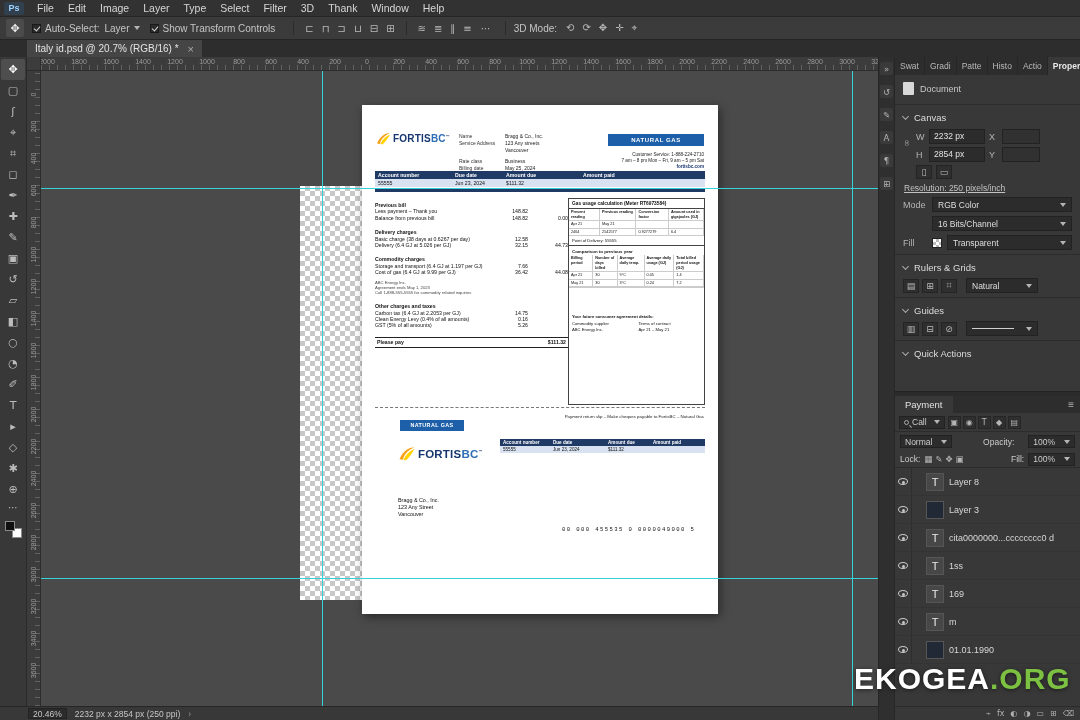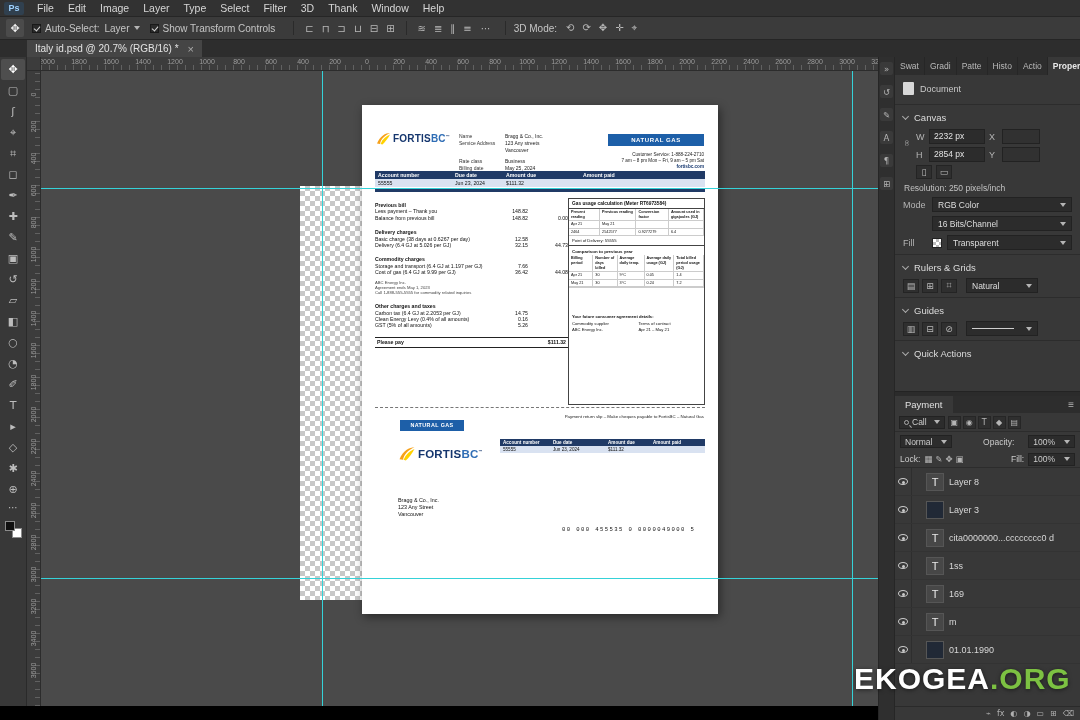--- a/index.html
+++ b/index.html
@@ -1,18 +1,18 @@
 <!DOCTYPE html>
 <html><head>
 <meta charset="utf-8">
 <style>
   * { margin:0; padding:0; box-sizing:border-box; }
   html,body { width:1080px; height:720px; overflow:hidden; background:#2b2b2b; }
   body { font-family:"Liberation Sans",sans-serif; }
-  #app { position:relative; width:1080px; height:720px; background:#000000; overflow:hidden; color:#ccc; }
+  #app { position:relative; width:1080px; height:720px; background:#1d4ed8; overflow:hidden; color:#ccc; }
   .icon { font-family:"DejaVu Sans",sans-serif; }
 
   
   #menubar { position:absolute; top:0; left:0; right:0; height:17px; background:#323232; border-bottom:1px solid #262626; display:flex; align-items:center; font-size:10.5px; color:#d6d6d6; z-index:20; }
   #ps-logo { width:20px; height:13px; margin:0 6px 0 4px; background:#30404f; color:#9fd2ff; font-size:9px; font-weight:bold; text-align:center; line-height:13px; border-radius:2px; }
   #menu-items { display:flex; }
   .mi { padding:0 7px; white-space:nowrap; }
 
   
   #optionsbar { position:absolute; top:17px; left:0; right:0; height:23px; background:#3b3b3b; border-bottom:1px solid #252525; display:flex; align-items:center; font-size:10px; color:#c5c5c5; z-index:19; padding-left:6px; }
@@ -128,21 +128,21 @@
   .chev { width:5px; height:5px; border-right:1.5px solid #aaa; border-bottom:1.5px solid #aaa; transform:rotate(45deg); margin-top:-2px; flex:none; }
   .dims { position:relative; padding-left:13px; margin:1px 0 2px; }
   .dim-link { position:absolute; left:0; top:9px; color:#999; font-size:9px; transform:rotate(90deg); }
   .dim-row { display:flex; align-items:center; gap:4px; margin:3px 0; }
   .dim-label { width:9px; color:#b5b5b5; flex:none; }
   .field { background:#2c2c2c; border:1px solid #222; height:15px; line-height:13px; padding:0 4px; color:#e2e2e2; font-size:8.5px; }
   .field.w60 { width:56px; }
   .field.w40 { width:38px; background:#313131; }
   .pp-btnrow { display:flex; gap:4px; margin:2px 0 4px 13px; }
   .pbtn { width:16px; height:14px; background:#2f2f2f; border:1px solid #242424; color:#b9b9b9; font-size:9px; display:flex; align-items:center; justify-content:center; flex:none; }
-  .pp-res { margin:3px 0 4px 1px; font-size:8.5px; color:#c2c2c2; }
+  .pp-res { margin:3px 0 4px 1px; font-size:8.5px; color:#c2c2c2;text-decoration:underline; }
   .pp-row { display:flex; align-items:center; gap:5px; margin:4px 0; }
   .pp-label { width:24px; color:#b5b5b5; flex:none; }
   .pselect { flex:1; background:#2c2c2c; border:1px solid #222; height:15px; display:flex; align-items:center; padding:0 5px; color:#dedede; justify-content:space-between; font-size:8.5px; }
   .pselect.narrow { flex:none; width:72px; }
   .pp-row.indent { margin-left:29px; }
   .fillsw { width:10px; height:10px; border:1px solid #222; flex:none;
     background:conic-gradient(#bbb 0 25%,#fff 0 50%,#bbb 0 75%,#fff 0); background-size:6px 6px; }
   .pp-iconrow { display:flex; gap:3px; align-items:center; margin:2px 0 3px; }
   .gline { width:42px; height:1px; background:#cfcfcf; }
 
@@ -814,18 +814,23 @@
           <span class="lp-fticon icon">fx</span>
           <span class="lp-fticon icon">◐</span>
           <span class="lp-fticon icon">◑</span>
           <span class="lp-fticon icon">▭</span>
           <span class="lp-fticon icon">⊞</span>
           <span class="lp-fticon icon">⌫</span>
         </div>
     </div>
   </div>
 
+  <div id="statusbar">
+    <span id="zoom-field">20.46%</span>
+    <span>2232 px x 2854 px (250 ppi)</span>
+    <span class="sb-arrow">›</span>
+  </div>
 
   <div id="watermark">
     <span>EKOGEA</span><span class="wm-green">.ORG</span>
   </div>
 
 </div>
 
 </body></html>

